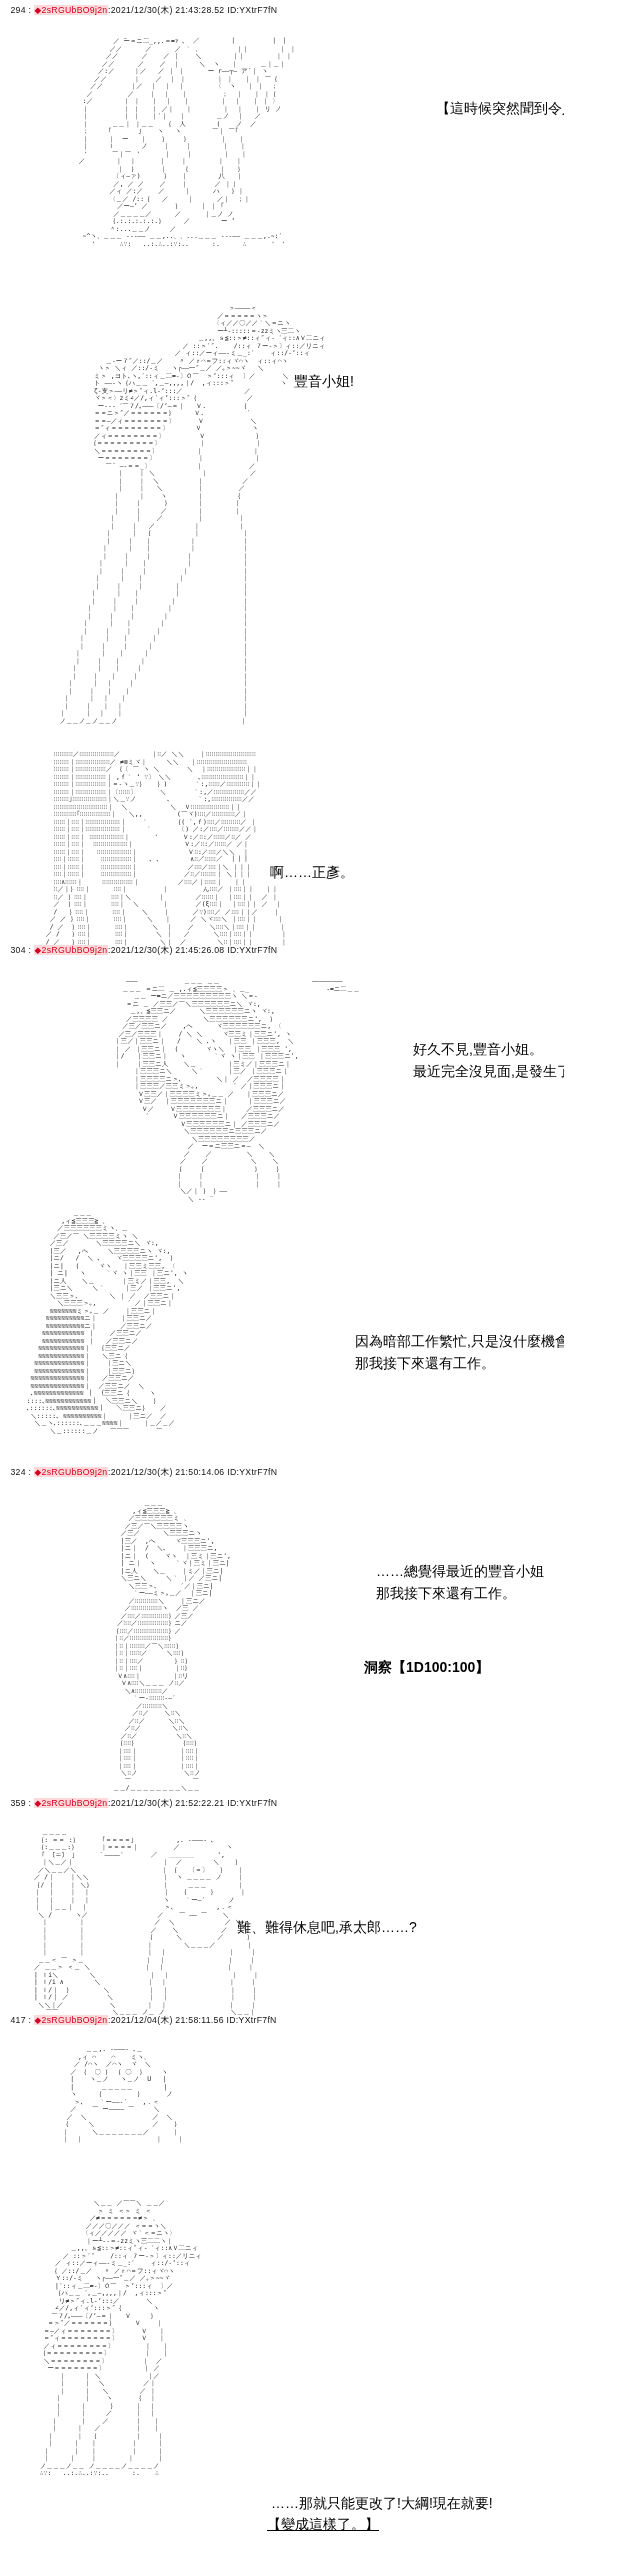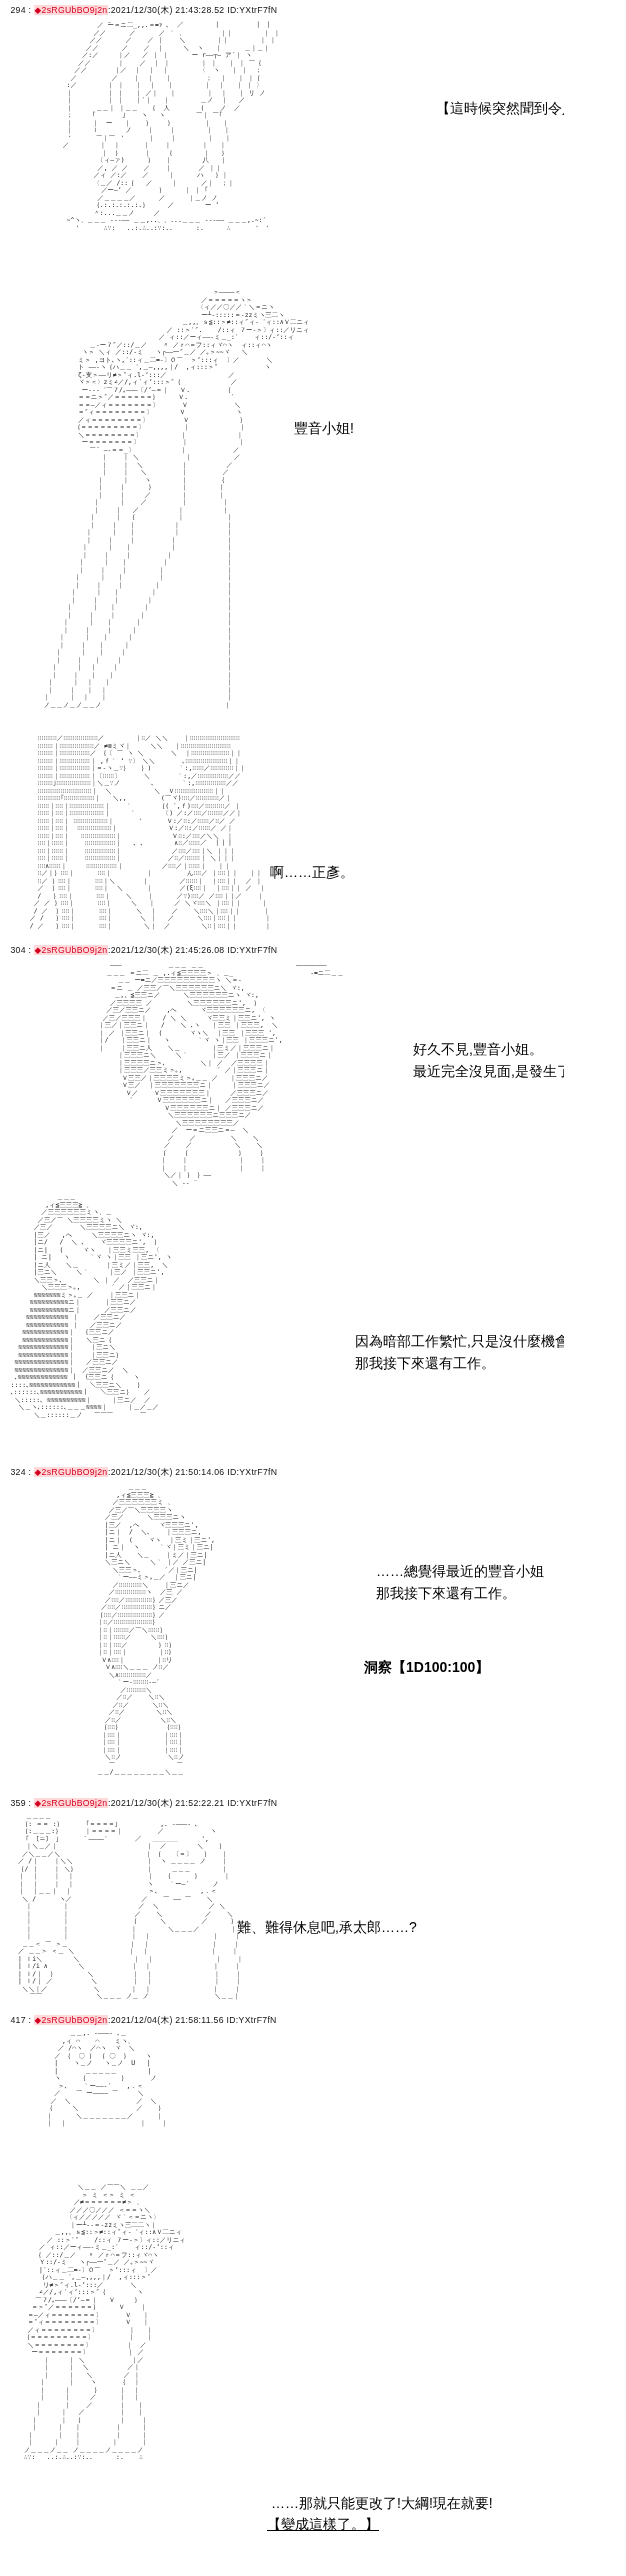--- a/index.html
+++ b/index.html
@@ -6,21 +6,21 @@
   #canvas{
     position:relative;width:564px;height:2576px;background:#ffffff;
     font-family:"Liberation Sans","DejaVu Sans",sans-serif;color:#111;overflow:hidden;
   }
   .post-header{
     position:absolute;left:10.4px;font-size:8.7px;white-space:nowrap;color:#111;
     letter-spacing:0.3px;
   }
   .trip{color:#d40022;background:#ffd9d9;padding:0 0.6px;}
   .aa{
-    position:absolute;margin:0;font-family:"DejaVu Sans Mono","Liberation Mono",monospace;
+    position:absolute;margin:16px;font-family:"DejaVu Sans Mono","Liberation Mono",monospace;
     font-size:6.4px;line-height:7.5px;color:#1a1a1a;white-space:pre;
   }
   .dialogue{position:absolute;font-size:14px;color:#000;white-space:nowrap;}
   .dialogue .dline{height:22px;line-height:17.4px;}
   .bold{font-weight:bold;}
 </style>
 </head>
 <body>
 
 <div id="canvas">
@@ -105,21 +105,21 @@
         ｜     ｜   ｜     ｜                        ｜
         ｜    ｜   ｜     ｜                         ｜
        ｜     ｜   ｜    ｜                          ｜
        ｜    ｜   ｜    ｜                           ｜
       ｜     ｜  ｜    ｜                            ｜
       ｜    ｜   ｜   ｜                             ｜
      ｜     ｜  ｜   ｜                              ｜
      ｜    ｜   ｜  ｜                               ｜
     ｜     ｜  ｜   ｜                               ｜
     ノ＿＿ノ＿ノ＿＿ノ                                ｜</pre>
-    <div class="dialogue" style="left: 294px; top: 373px; margin-top: 47px;">
+    <div class="dialogue" style="left: 294px; top: 373px;">
       <div class="dline">豐音小姐!</div>
     </div>
     <pre class="aa" style="left: 26px; top: 735px;">   ∷∷∷∷∷／∷∷∷∷∷∷∷∷∷／        ｜∷／ ＼＼    ｜∷∷∷∷∷∷∷∷∷∷∷∷∷
    ∷∷∷∷｜∷∷∷∷∷∷∷∷∷／ ≠≡ミヾ｜     ＼＼   ｜∷∷∷∷∷∷∷∷∷∷∷∷∷
    ∷∷∷∷｜∷∷∷∷∷∷∷∷／ ｛〔 ￣ ヽ ＼       ＼  ｜∷∷∷∷∷∷∷∷∷∷｜｜
    ∷∷∷∷｜∷∷∷∷∷∷∷∷｜ ,ｆ｀ ‘ ∵〕 ＼＼       ､∷∷∷∷∷∷∷∷∷∷∷｜｜
    ∷∷∷∷｜∷∷∷∷∷∷∷∷｜＝-ヽ＿∵｝   ｝)       ｀:,∷∷∷／∷∷∷∷∷∷｜｜
    ∷∷∷∷｜∷∷∷∷∷∷∷∷｜〔∷∷∷〕      ＼       ｀:,／∷∷∷∷∷∷∷∷／／
    ∷∷∷∷｣∷∷∷∷∷∷∷∷∷｜＼＿∵ノ        ､       ｀:,∷∷∷∷∷∷∷∷／／
    ∷∷∷∷∷∷∷∷∷∷∷∷∷∷｜  ＼           ＼  Ｖ∷∷∷∷∷∷∷∷∷∷｜｜

